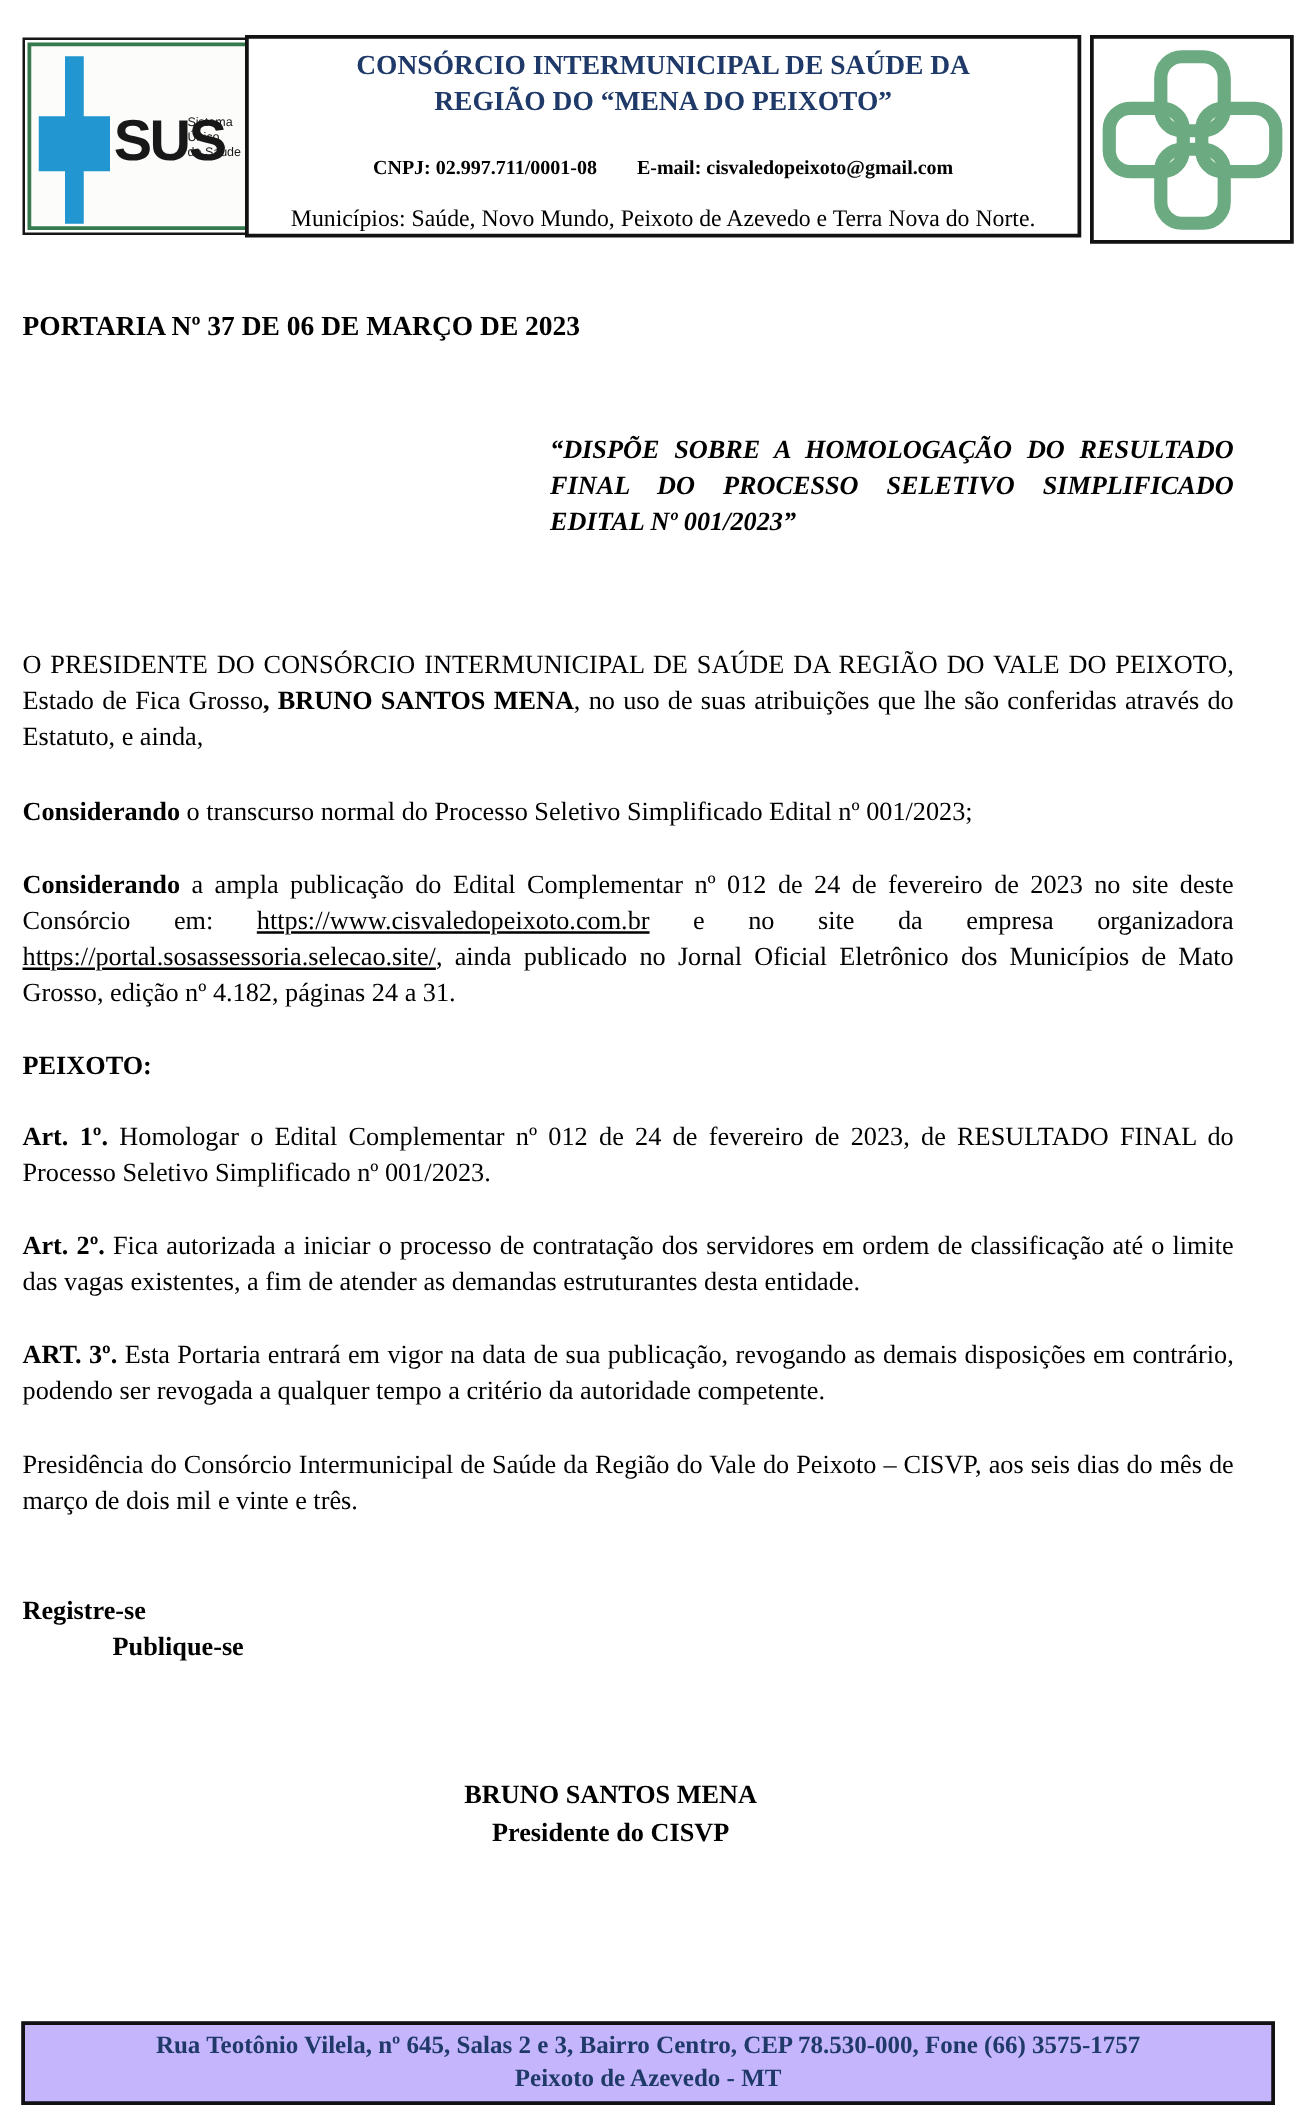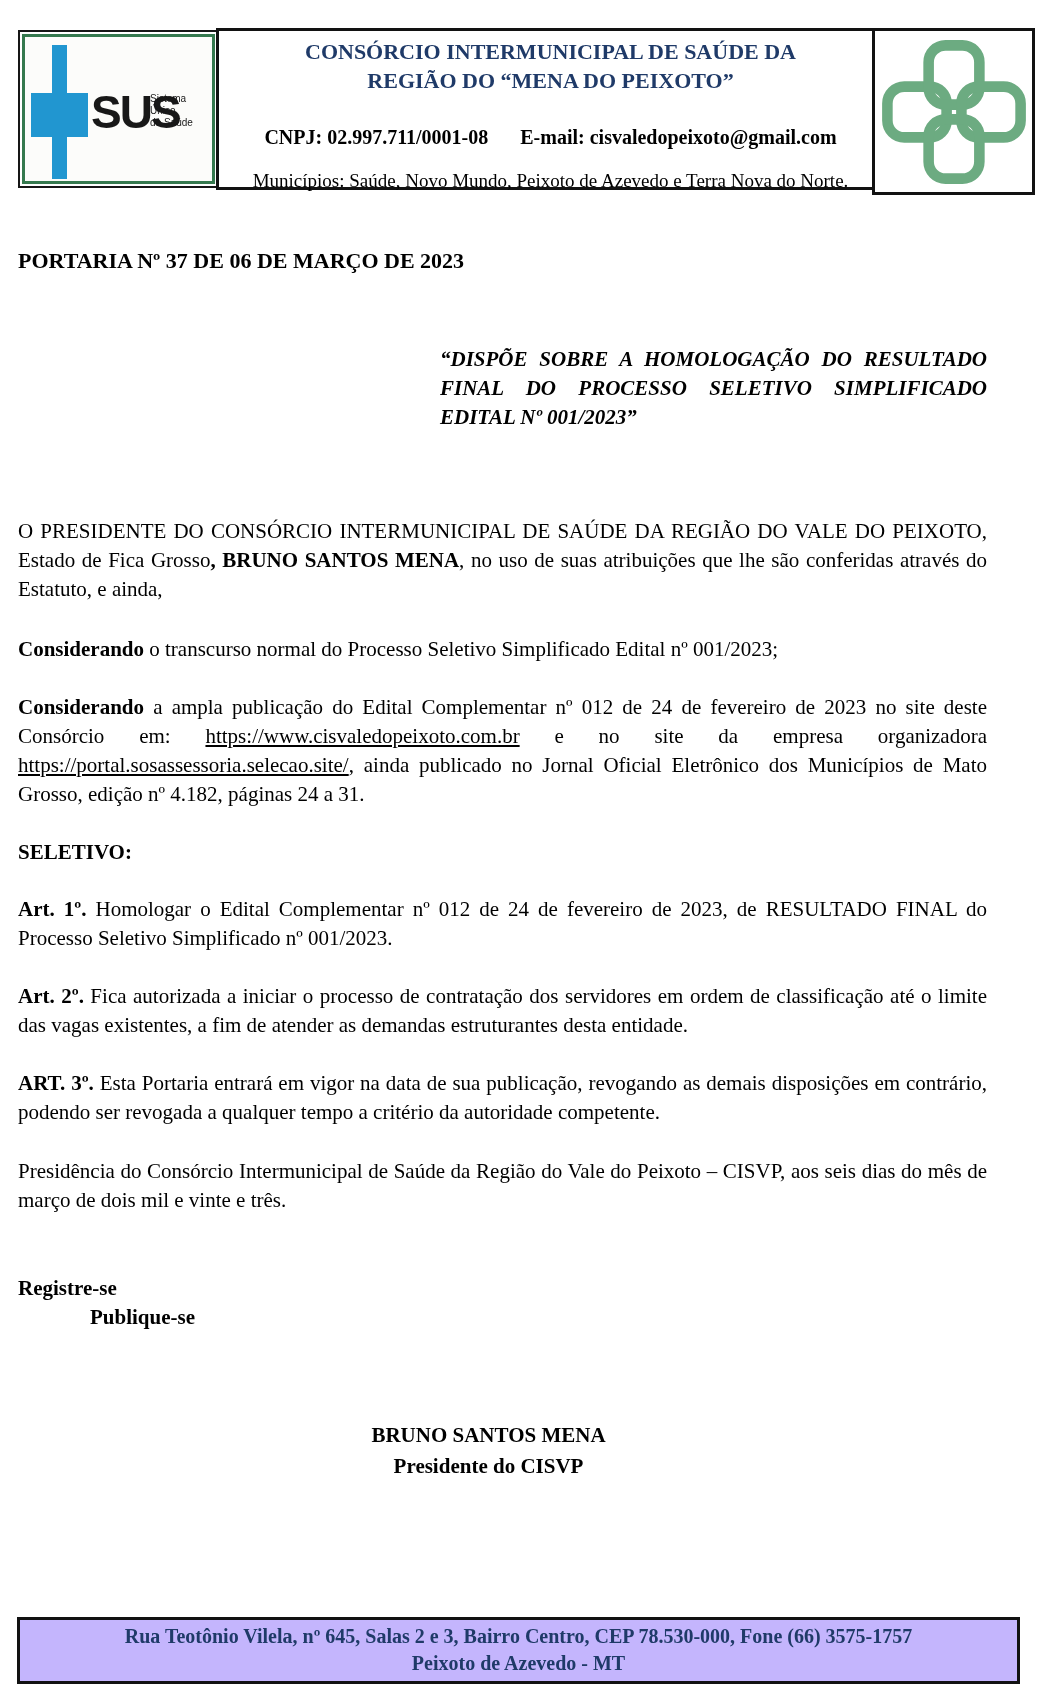--- a/index.html
+++ b/index.html
@@ -29,25 +29,25 @@
     font-family:"Liberation Sans",sans-serif;font-weight:bold;
     font-size:46px;letter-spacing:-2px;color:#181818;
   }
   .sus-sub{
     position:absolute;left:125px;top:56px;
     font-family:"Liberation Sans",sans-serif;font-size:10px;line-height:12px;color:#181818;
   }
   .sus-sub span{display:block;}
   .center-box{
     position:absolute;left:196px;top:28px;width:669px;height:162px;
-    border:3px solid #121212;box-sizing:border-box;background:#fff;text-align:center;margin-left:20px;
+    border:3px solid #121212;box-sizing:border-box;background:#fff;text-align:center;
   }
   .org-title{margin-top:6px;font-size:22px;font-weight:bold;color:#1f3a68;line-height:29px;}
   .cnpj-line{
-    margin-top:31px;font-size:20px;font-weight:bold;color:#000;
+    margin-top:31px;font-size:16px;font-weight:bold;color:#000;
     display:flex;justify-content:center;gap:32px;
   }
   .muni-line{margin-top:21px;font-size:19px;color:#000;}
   .green-box{
     position:absolute;left:872px;top:28px;width:163px;height:167px;
     border:3px solid #121212;box-sizing:border-box;background:#fff;
     display:flex;align-items:center;justify-content:center;
   }
   
   .doc{
@@ -123,21 +123,21 @@
     </svg>
   </div>
 
   <div class="doc">
     <p class="title">PORTARIA Nº 37 DE 06 DE MARÇO DE 2023</p>
     <p class="epigraph">“DISPÕE SOBRE A HOMOLOGAÇÃO DO RESULTADO FINAL DO PROCESSO SELETIVO SIMPLIFICADO EDITAL Nº 001/2023”</p>
 
     <p class="p-preamble"><span>O PRESIDENTE DO CONSÓRCIO INTERMUNICIPAL DE SAÚDE DA REGIÃO DO VALE DO PEIXOTO, Estado de Fica Grosso</span><span class="b">, BRUNO SANTOS MENA</span><span>, no uso de suas atribuições que lhe são conferidas através do Estatuto, e ainda,</span></p>
     <p class="p-considerando1"><span class="b">Considerando</span><span> o transcurso normal do Processo Seletivo Simplificado Edital nº 001/2023;</span></p>
     <p class="p-considerando2"><span class="b">Considerando</span><span> a ampla publicação do Edital Complementar nº 012 de 24 de fevereiro de 2023 no site deste Consórcio em: </span><span class="u">https://www.cisvaledopeixoto.com.br</span><span> e no site da empresa organizadora </span><span class="u">https://portal.sosassessoria.selecao.site/</span><span>, ainda publicado no Jornal Oficial Eletrônico dos Municípios de Mato Grosso, edição nº 4.182, páginas 24 a 31.</span></p>
-    <p class="p-resolve"><span class="b">SELETIVO:</span></p>
+    <p class="p-resolve"><span class="b">PEIXOTO:</span></p>
     <p class="p-art1"><span class="b">Art. 1º.</span><span> Homologar o Edital Complementar nº 012 de 24 de fevereiro de 2023, de RESULTADO FINAL do Processo Seletivo Simplificado nº 001/2023.</span></p>
     <p class="p-art2"><span class="b">Art. 2º.</span><span> Fica autorizada a iniciar o processo de contratação dos servidores em ordem de classificação até o limite das vagas existentes, a fim de atender as demandas estruturantes desta entidade.</span></p>
     <p class="p-art3"><span class="b">ART. 3º.</span><span> Esta Portaria entrará em vigor na data de sua publicação, revogando as demais disposições em contrário, podendo ser revogada a qualquer tempo a critério da autoridade competente.</span></p>
     <p class="p-presidencia"><span>Presidência do Consórcio Intermunicipal de Saúde da Região do Vale do Peixoto – CISVP, aos seis dias do mês de março de dois mil e vinte e três.</span></p>
     <p class="p-registre"><span class="b">Registre-se</span></p>
     <p class="p-publique"><span class="b">Publique-se</span></p>
 
     <div class="signature">
       <div>BRUNO SANTOS MENA</div>
       <div>Presidente do CISVP</div>

